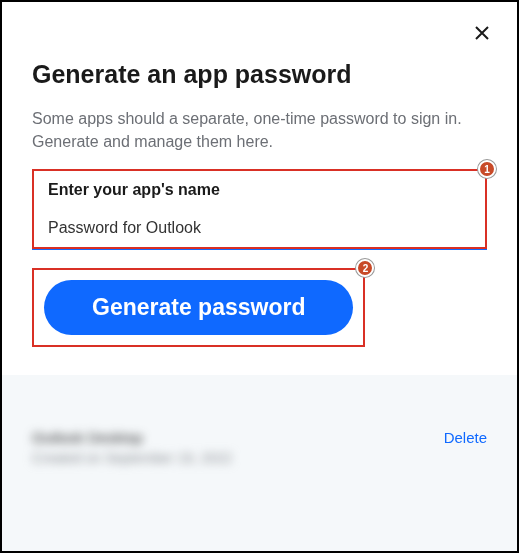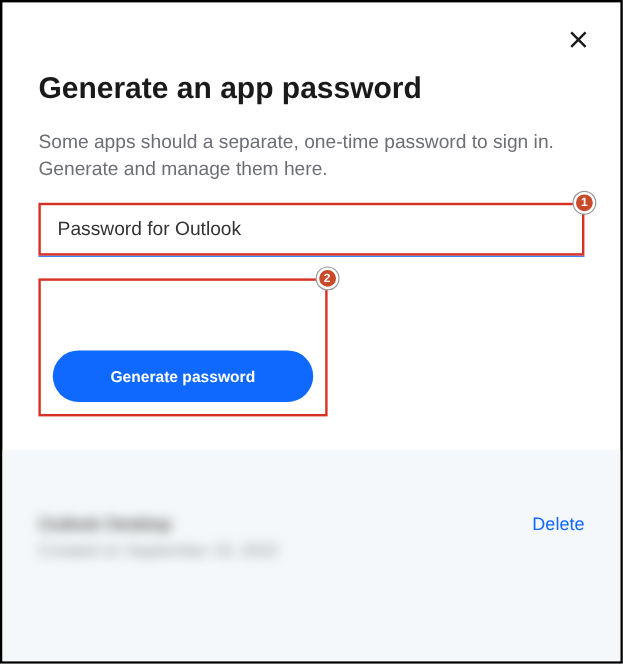--- a/index.html
+++ b/index.html
@@ -89,24 +89,23 @@
       display: inline-block;
       position: relative;
       margin-bottom: 28px;
     }
     .gen-btn {
       background: #0f69ff;
       color: #fff;
       border: none;
       border-radius: 999px;
       padding: 14px 48px;
-      font-size: 13px;
+      font-size: 23px;
       font-weight: 700;
       cursor: pointer;
-      margin-top: 48px;
     }
     .manage-section {
       background: #f5f8fa;
       margin: 0 -30px;
       padding: 28px 30px 30px 30px;
       height: 220px;
     }
     .manage-title {
       font-size: 18px;
       font-weight: 700;
@@ -151,20 +150,21 @@
     </svg>
 </div>
 
 <div class="content">
   <h1 class="title">Generate an app password</h1>
   <p class="description">Some apps should a separate, one-time password to sign in. Generate and manage them here.</p>
 
   <div class="input-outer">
     <div class="input-block">
       <div class="callout callout-1">1</div>
+      <div class="field-label">Enter your app's name</div>
       <input class="field-input" type="text" value="Password for Outlook" style="">
     </div>
     <div class="line-under"></div>
   </div>
 
   <div class="button-block">
     <div class="callout callout-2">2</div>
     <button class="gen-btn">Generate password</button>
   </div>
 

